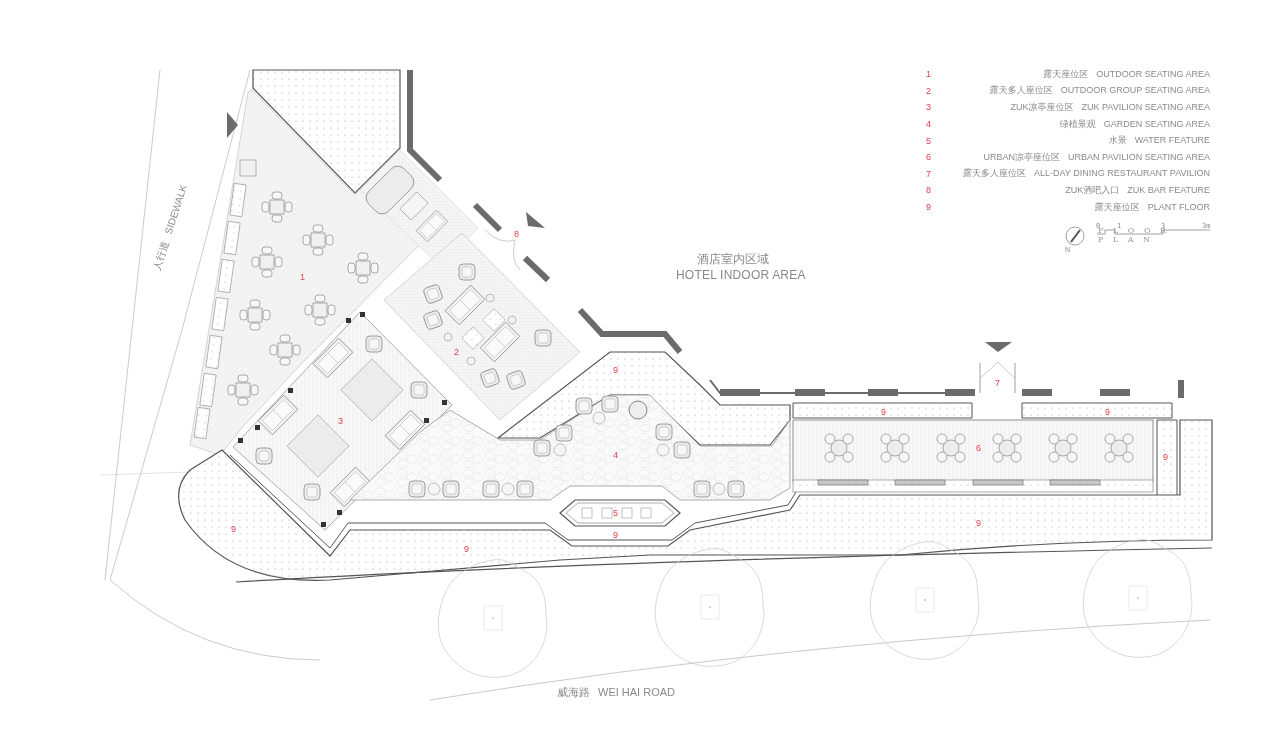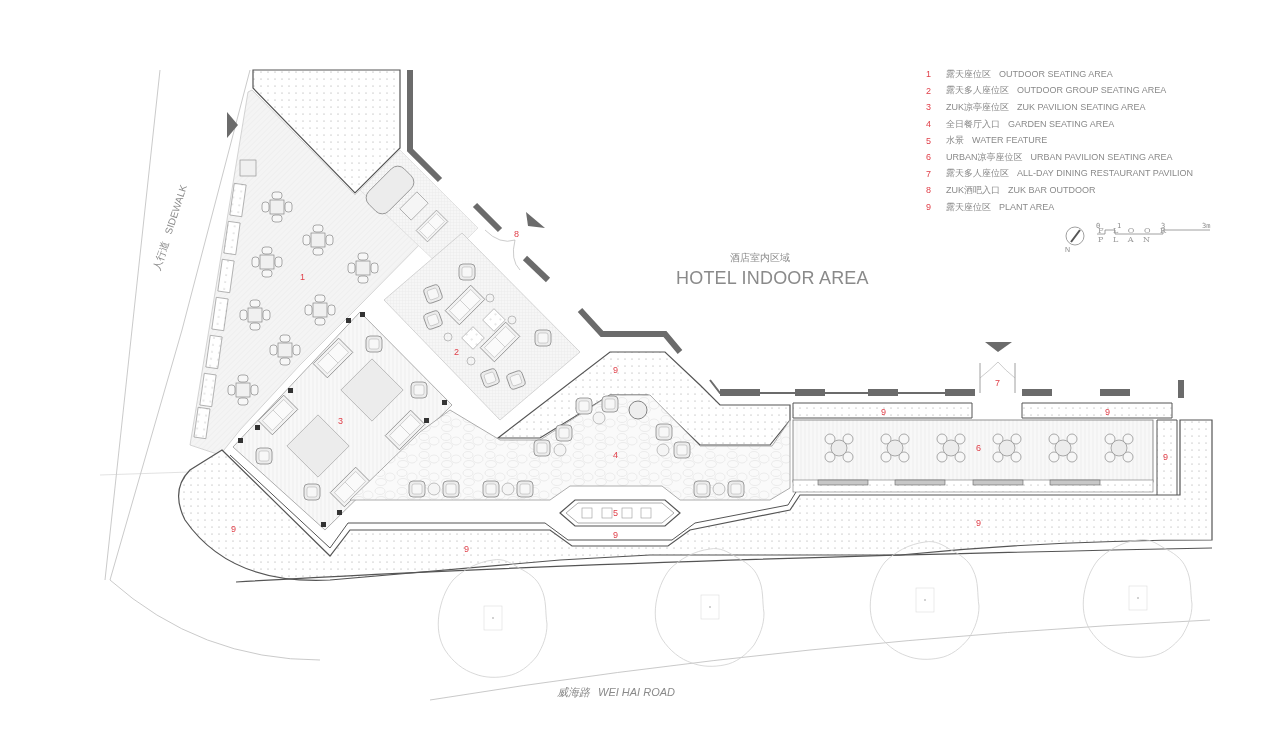--- a/index.html
+++ b/index.html
@@ -1,28 +1,28 @@
 <!DOCTYPE html>
 <html><head>
 <meta charset="utf-8">
 <style>
   html,body{margin:0;padding:0;background:#ffffff;}
   body{width:1280px;height:740px;position:relative;overflow:hidden;font-family:"Liberation Sans","DejaVu Sans",sans-serif;}
   svg{position:absolute;left:0;top:0;}
   .legend{position:absolute;left:920px;top:66px;width:292px;}
   .lg-row{display:flex;align-items:center;height:16.6px;font-size:9px;color:#8a8a8a;}
   .lg-num{width:20px;color:#e0404a;padding-left:6px;font-size:9px;}
-  .lg-text{flex:1;text-align:left;padding-right:2px;white-space:nowrap;}
+  .lg-text{flex:1;text-align:right;padding-right:2px;white-space:nowrap;}
   .lg-cn{margin-right:8px;}
   .lbl{position:absolute;color:#e0404a;font-size:9px;line-height:10px;}
   .gray-label{position:absolute;color:#8a8a8a;white-space:nowrap;}
-  .indoor-cn{left:730px;top:251px;font-size:10px;text-align:center;}
-  .indoor-en{left:676px;top:268px;font-size:18px;letter-spacing:0.2px;}
+  .indoor-cn{left:697px;top:251px;font-size:12px;text-align:center;}
+  .indoor-en{left:676px;top:268px;font-size:12px;letter-spacing:0.2px;}
   .road{left:557px;top:685px;font-size:11px;}
-  .road span{margin-right:8px;font-style:italic;}
+  .road span{margin-right:8px;}
   .sidewalk{left:150px;top:268px;font-size:10px;transform:rotate(-72deg);transform-origin:left top;}
   .sidewalk span{margin-right:8px;}
   .scale{position:absolute;left:1062px;top:222px;width:150px;height:34px;}
   .scale-num{position:absolute;top:0;font-size:7px;color:#8a8a8a;font-family:"DejaVu Sans Mono",monospace;}
   .scale-title{position:absolute;left:36px;top:4px;font-size:8px;color:#9a9a9a;letter-spacing:9.5px;font-family:"DejaVu Serif",serif;}
   .north-n{position:absolute;left:3px;top:24px;font-size:7px;color:#8a8a8a;}
 </style>
 </head>
 <body>
 
@@ -271,41 +271,41 @@
   <div class="lg-row">
       <span class="lg-num">2</span>
       <span class="lg-text"><span class="lg-cn">露天多人座位区</span><span>OUTDOOR GROUP SEATING AREA</span></span>
     </div>
   <div class="lg-row">
       <span class="lg-num">3</span>
       <span class="lg-text"><span class="lg-cn">ZUK凉亭座位区</span><span>ZUK PAVILION SEATING AREA</span></span>
     </div>
   <div class="lg-row">
       <span class="lg-num">4</span>
-      <span class="lg-text"><span class="lg-cn">全日餐厅入口</span><span>GARDEN SEATING AREA</span></span>
+      <span class="lg-text"><span class="lg-cn">绿植景观</span><span>GARDEN SEATING AREA</span></span>
     </div>
   <div class="lg-row">
       <span class="lg-num">5</span>
       <span class="lg-text"><span class="lg-cn">水景</span><span>WATER FEATURE</span></span>
     </div>
   <div class="lg-row">
       <span class="lg-num">6</span>
       <span class="lg-text"><span class="lg-cn">URBAN凉亭座位区</span><span>URBAN PAVILION SEATING AREA</span></span>
     </div>
   <div class="lg-row">
       <span class="lg-num">7</span>
       <span class="lg-text"><span class="lg-cn">露天多人座位区</span><span>ALL-DAY DINING RESTAURANT PAVILION</span></span>
     </div>
   <div class="lg-row">
       <span class="lg-num">8</span>
-      <span class="lg-text"><span class="lg-cn">ZUK酒吧入口</span><span>ZUK BAR OUTDOOR</span></span>
+      <span class="lg-text"><span class="lg-cn">ZUK酒吧入口</span><span>ZUK BAR FEATURE</span></span>
     </div>
   <div class="lg-row">
       <span class="lg-num">9</span>
-      <span class="lg-text"><span class="lg-cn">露天座位区</span><span>PLANT AREA</span></span>
+      <span class="lg-text"><span class="lg-cn">露天座位区</span><span>PLANT FLOOR</span></span>
     </div>
 </div>
 
 <div class="scale">
   <span class="north-n">N</span>
   <span class="scale-num" style="left:34px;">0</span>
   <span class="scale-num" style="left:55px;">1</span>
   <span class="scale-num" style="left:99px;">3</span>
   <span class="scale-num" style="left:140px;">3m</span>
   <span class="scale-title">FLOOR PLAN</span>

